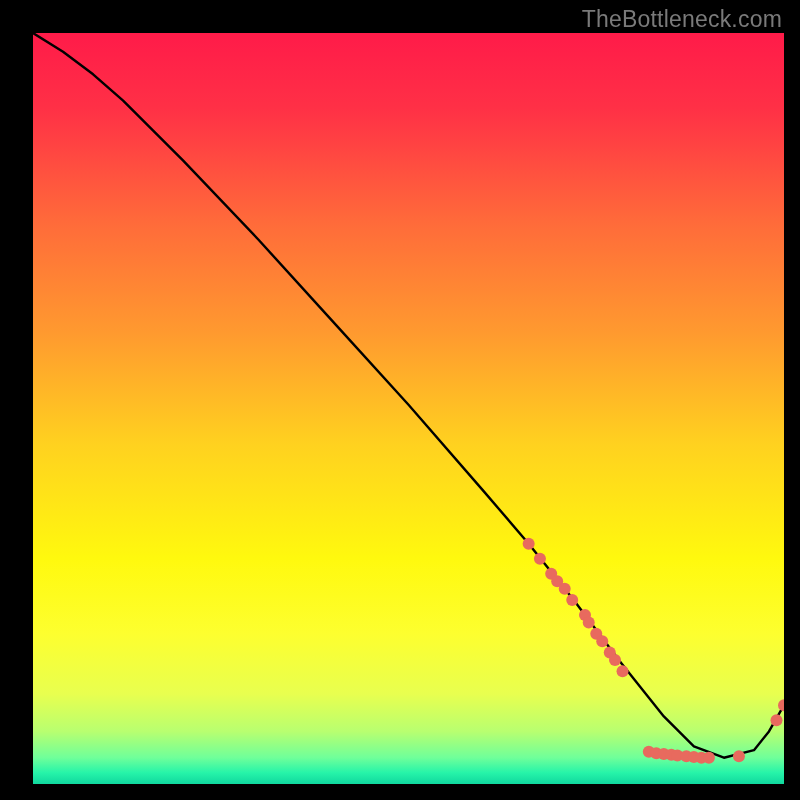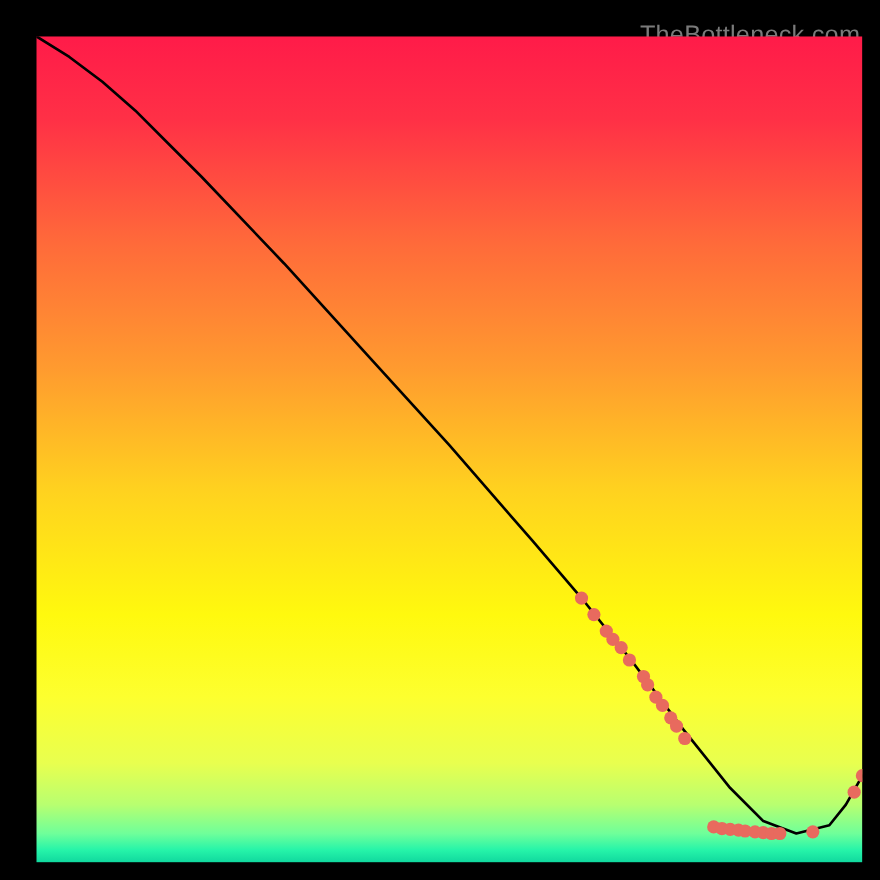--- a/index.html
+++ b/index.html
@@ -19,21 +19,21 @@
   }
   .plot {
     position: absolute;
     left: 33px;
     top: 33px;
     width: 751px;
     height: 751px;
   }
   .watermark {
     position: absolute;
-    top: 18px;
+    top: 6px;
     right: 18px;
     color: #7a7a7a;
     font-size: 23px;
     letter-spacing: 0.2px;
     font-weight: 400;
     user-select: none;
   }
   svg { display: block; }
 </style>
 </head>

